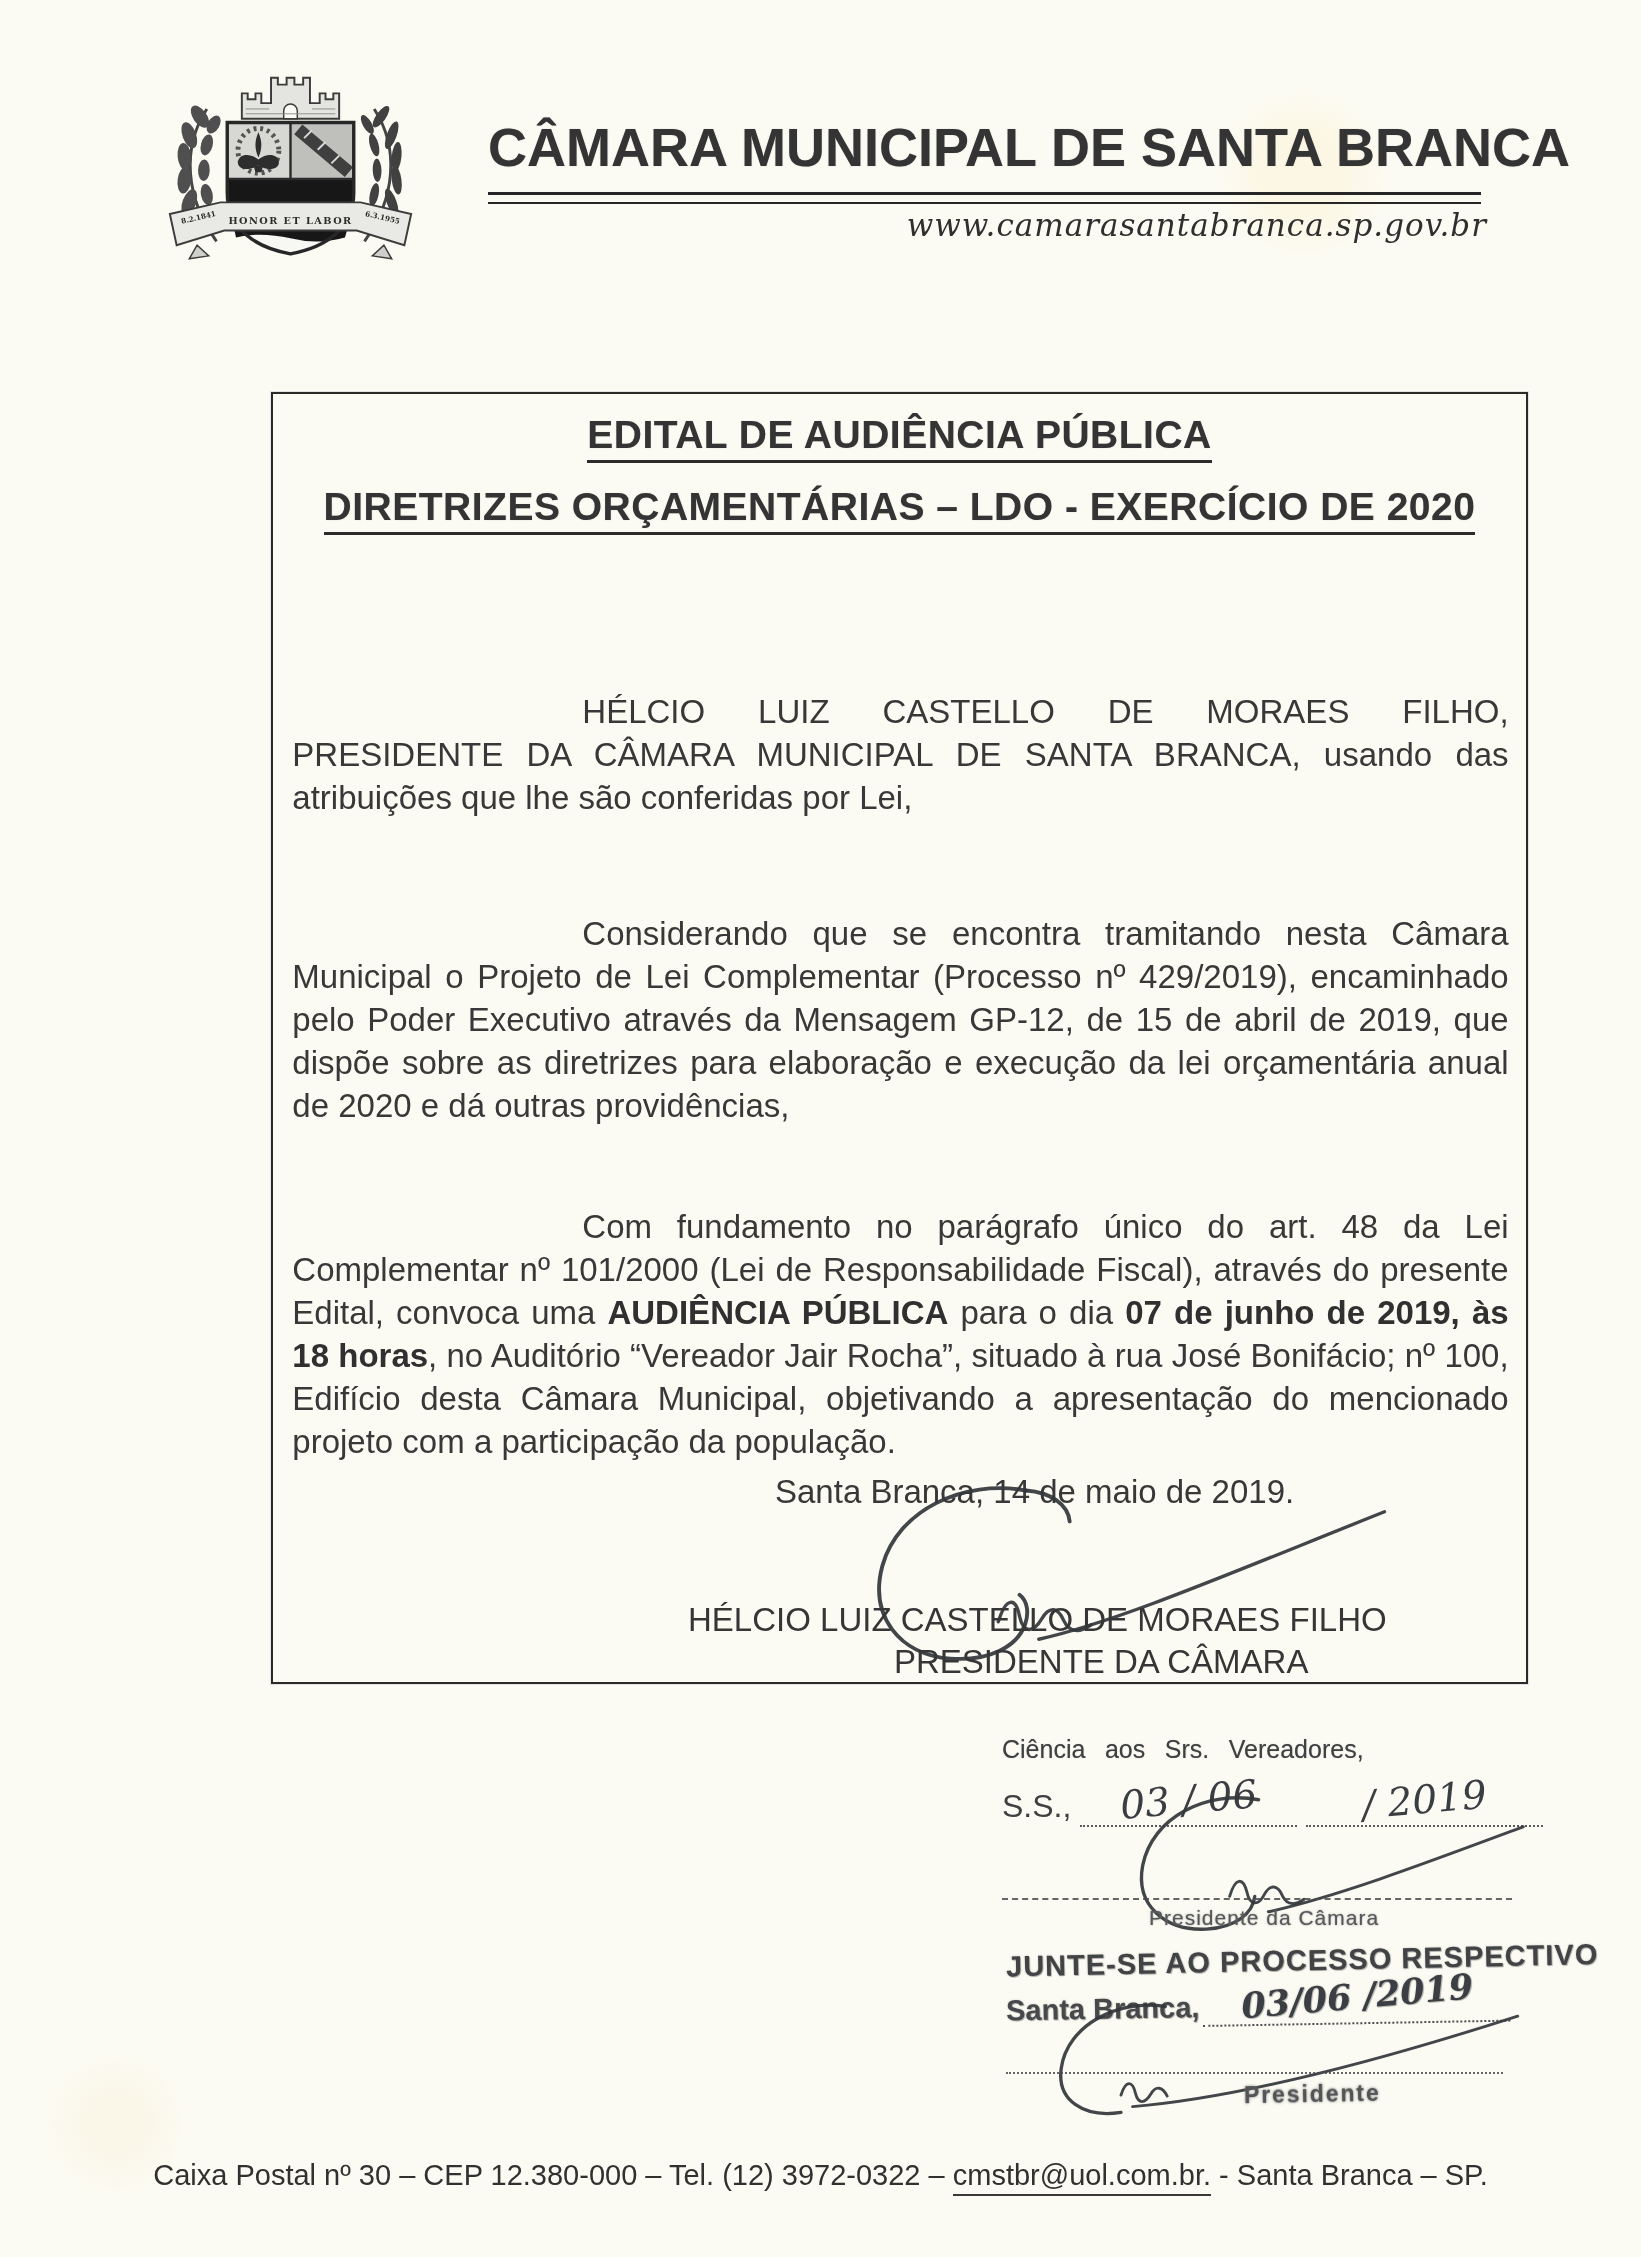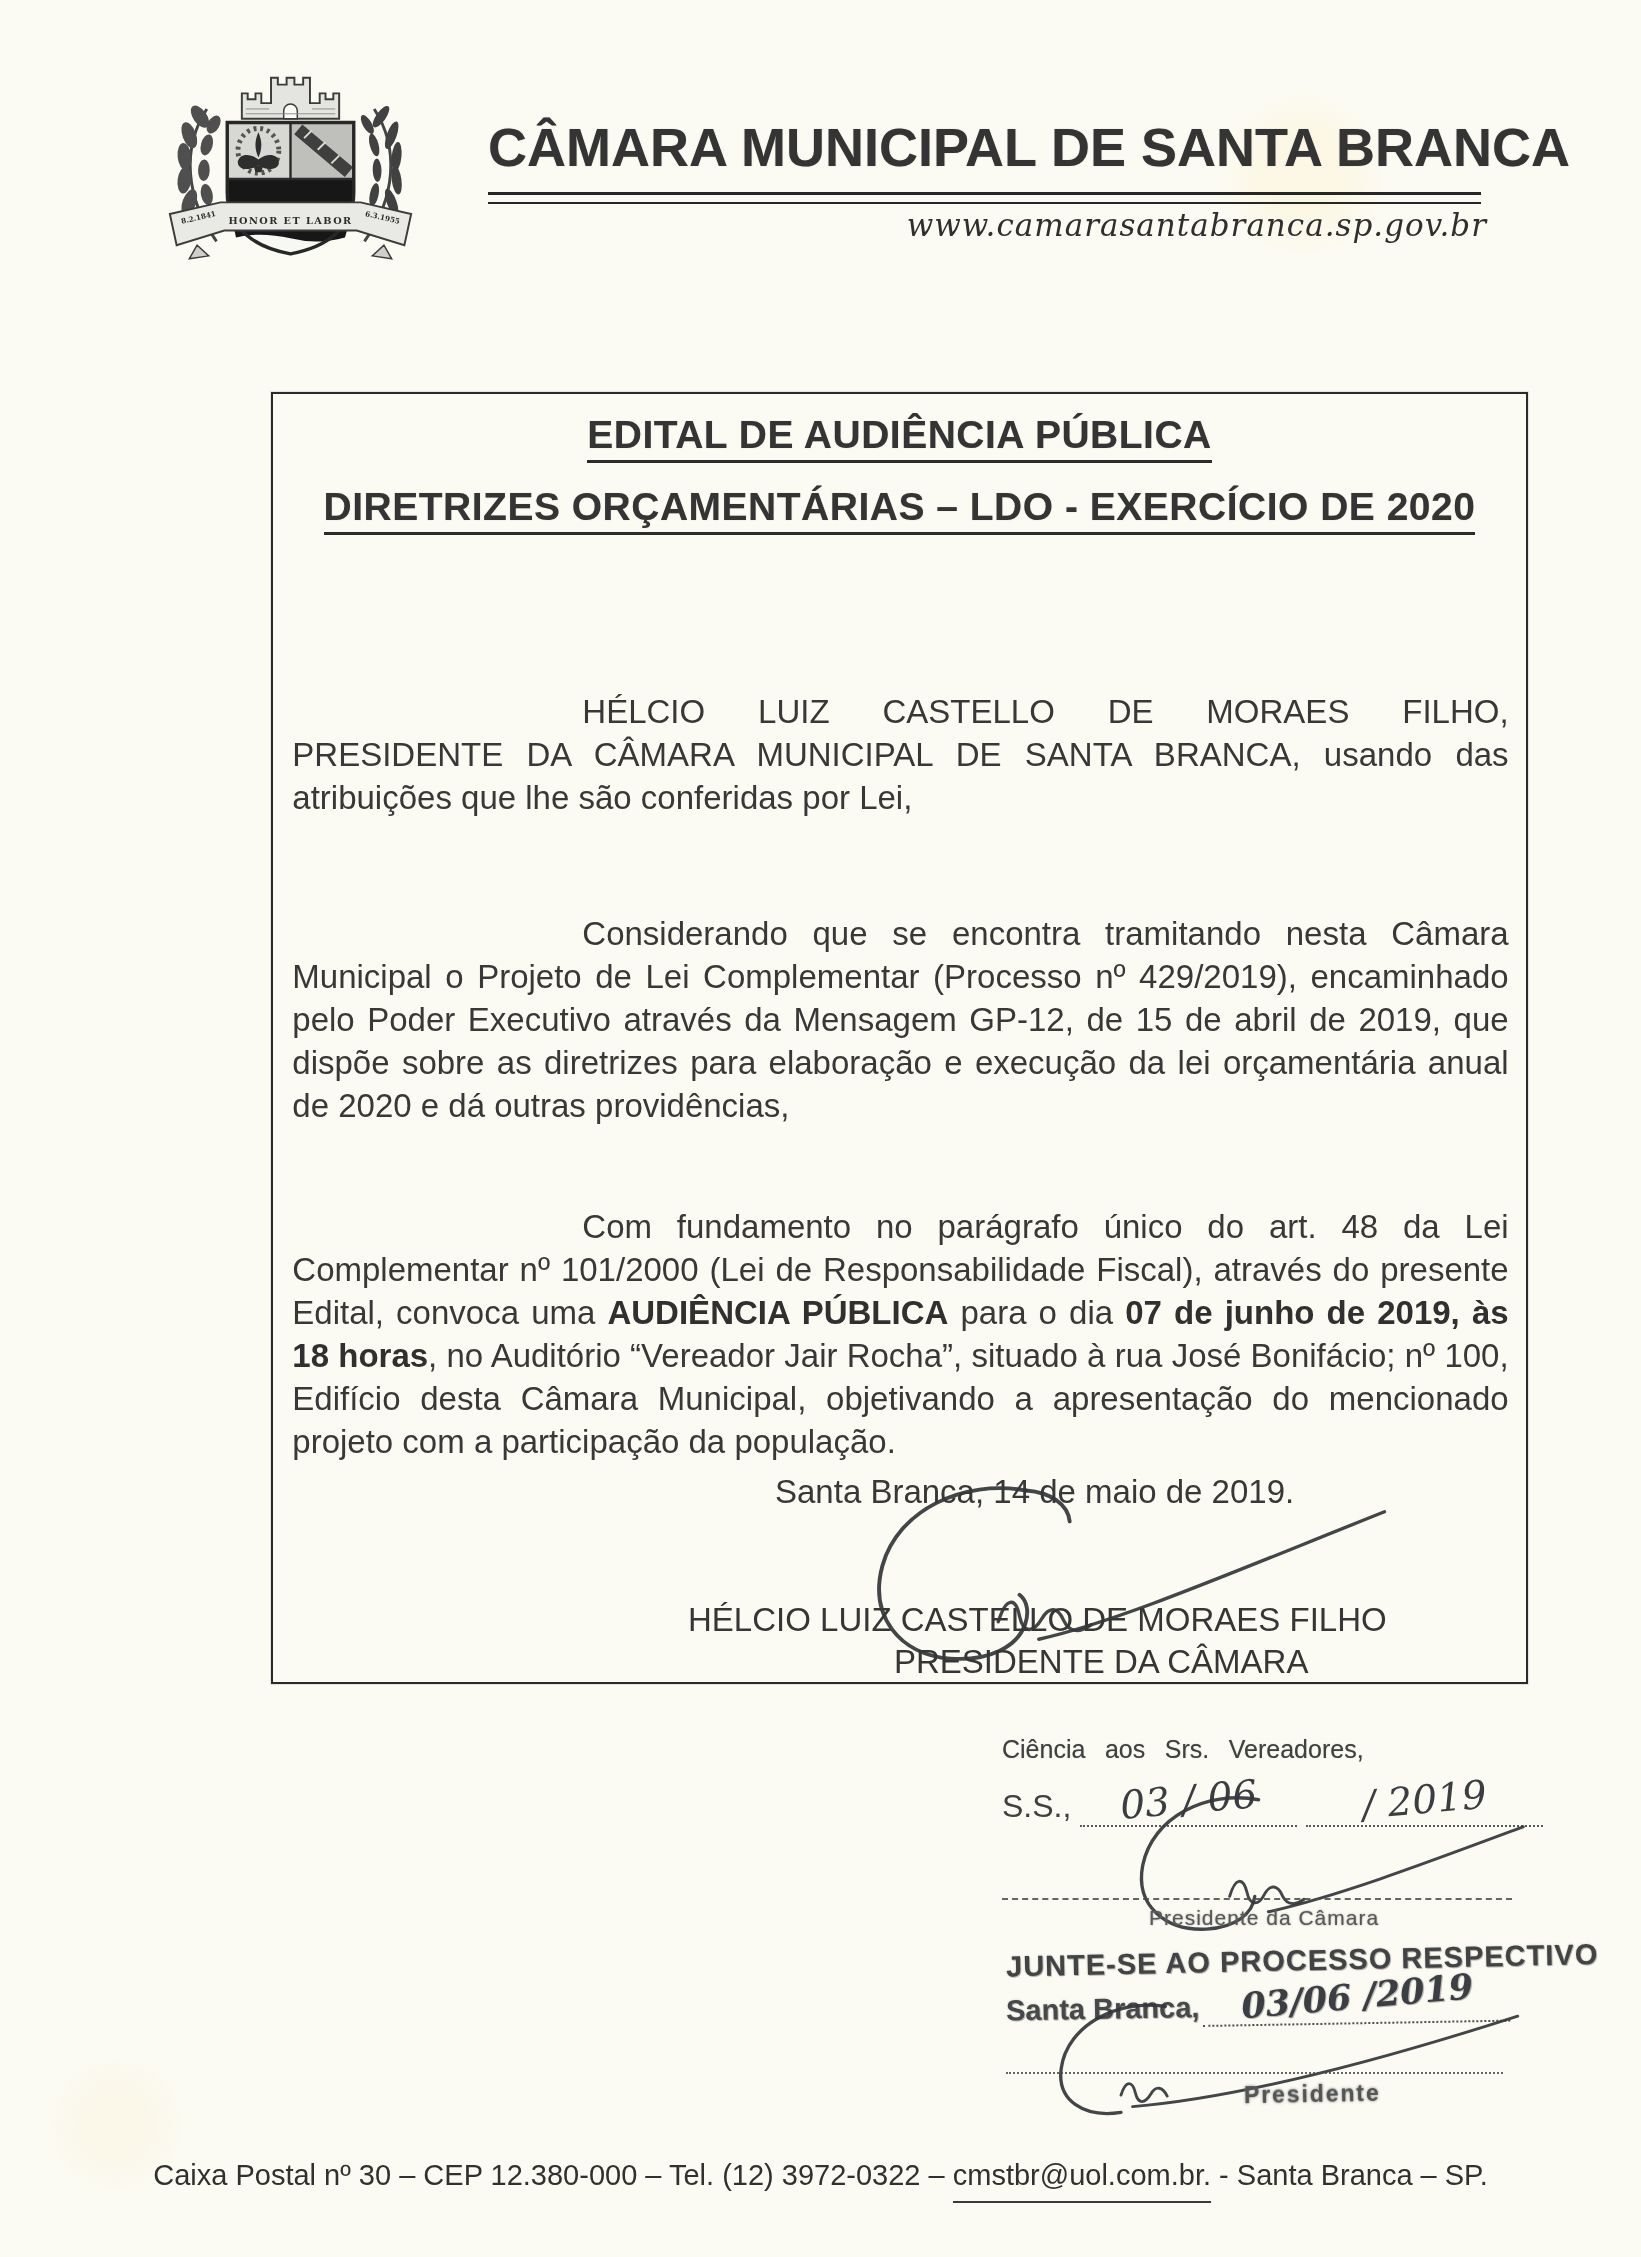--- a/index.html
+++ b/index.html
@@ -105,21 +105,21 @@
   .stamp-presidente{
     left:1244px;top:2081px;font-size:23px;font-weight:bold;letter-spacing:1.9px;color:#525456;
     filter:blur(0.6px);text-shadow:0 0 2.9px rgba(110,110,110,.9);
     transform:rotate(-1deg);
   }
   
   .footer{
     left:0;right:0;top:2159px;text-align:center;
     font-size:29px;color:#313131;white-space:nowrap;
   }
-  .footer .email{border-bottom:2.9px solid #3a3a3a;padding-bottom:10px;}
+  .footer .email{border-bottom:2.9px solid #3a3a3a;padding-bottom:3px;}
 </style>
 </head>
 <body>
 
 <div class="page">
 
   <div class="abs" style="left:164px;top:46px;width:253px;height:232px;">
     <svg viewBox="0 0 260 235" width="253" height="230">
 
       <g fill="#4f4f4f" stroke="none">

